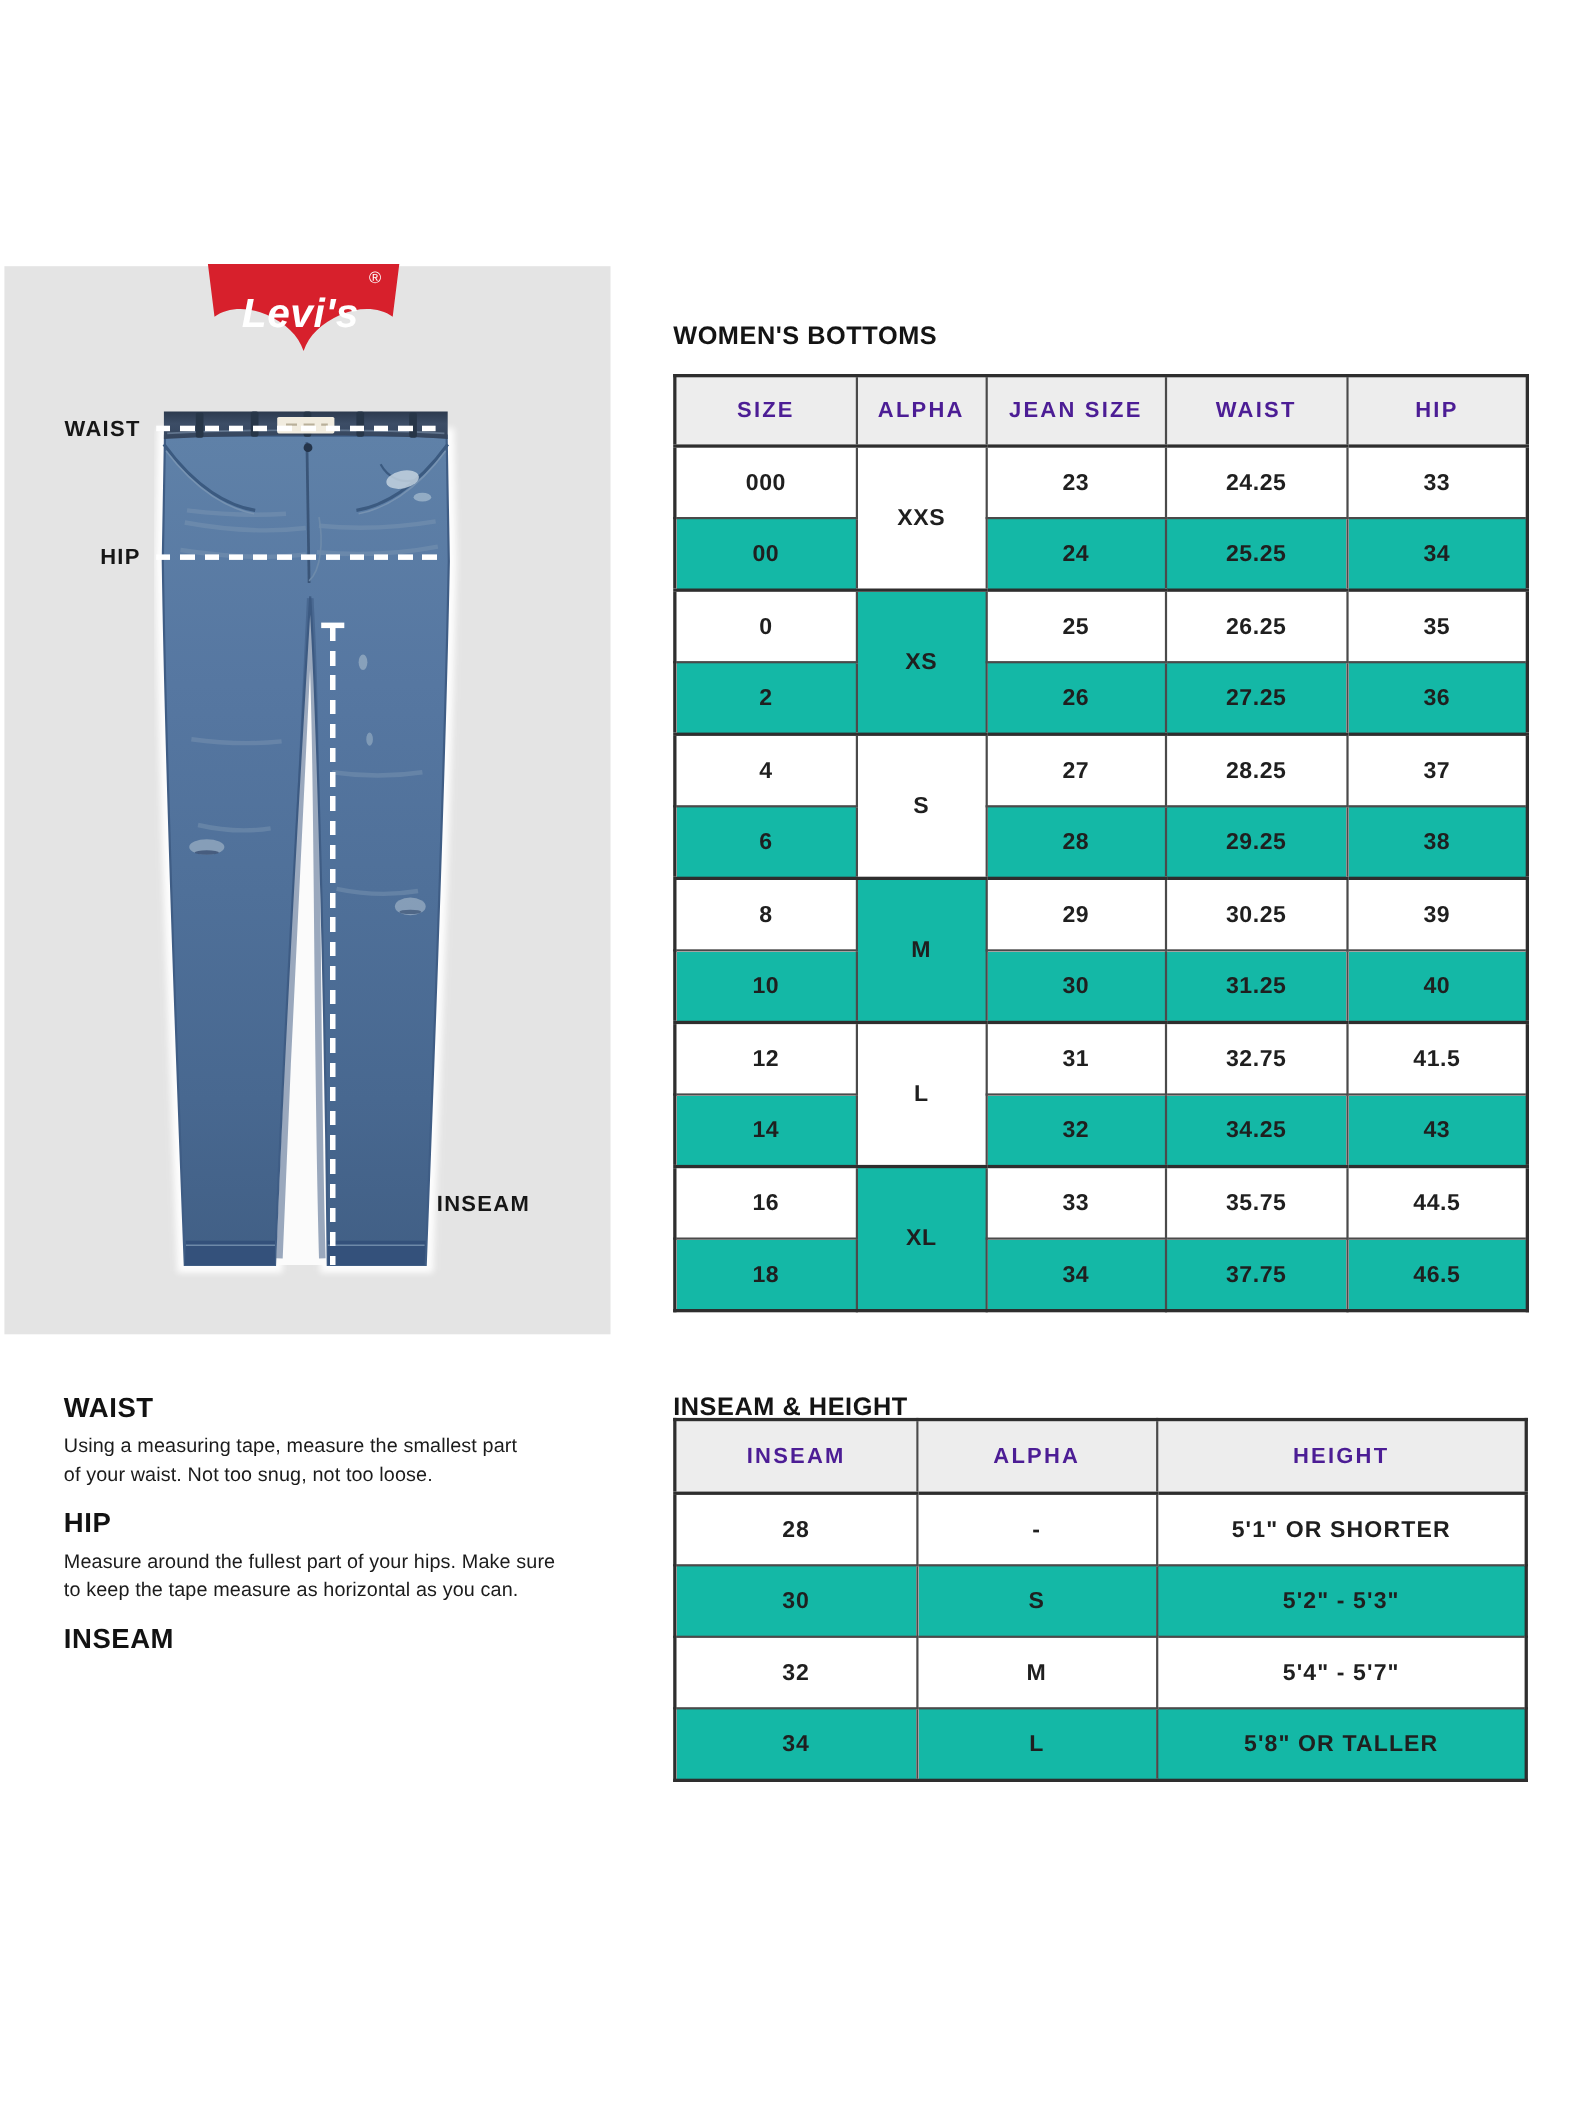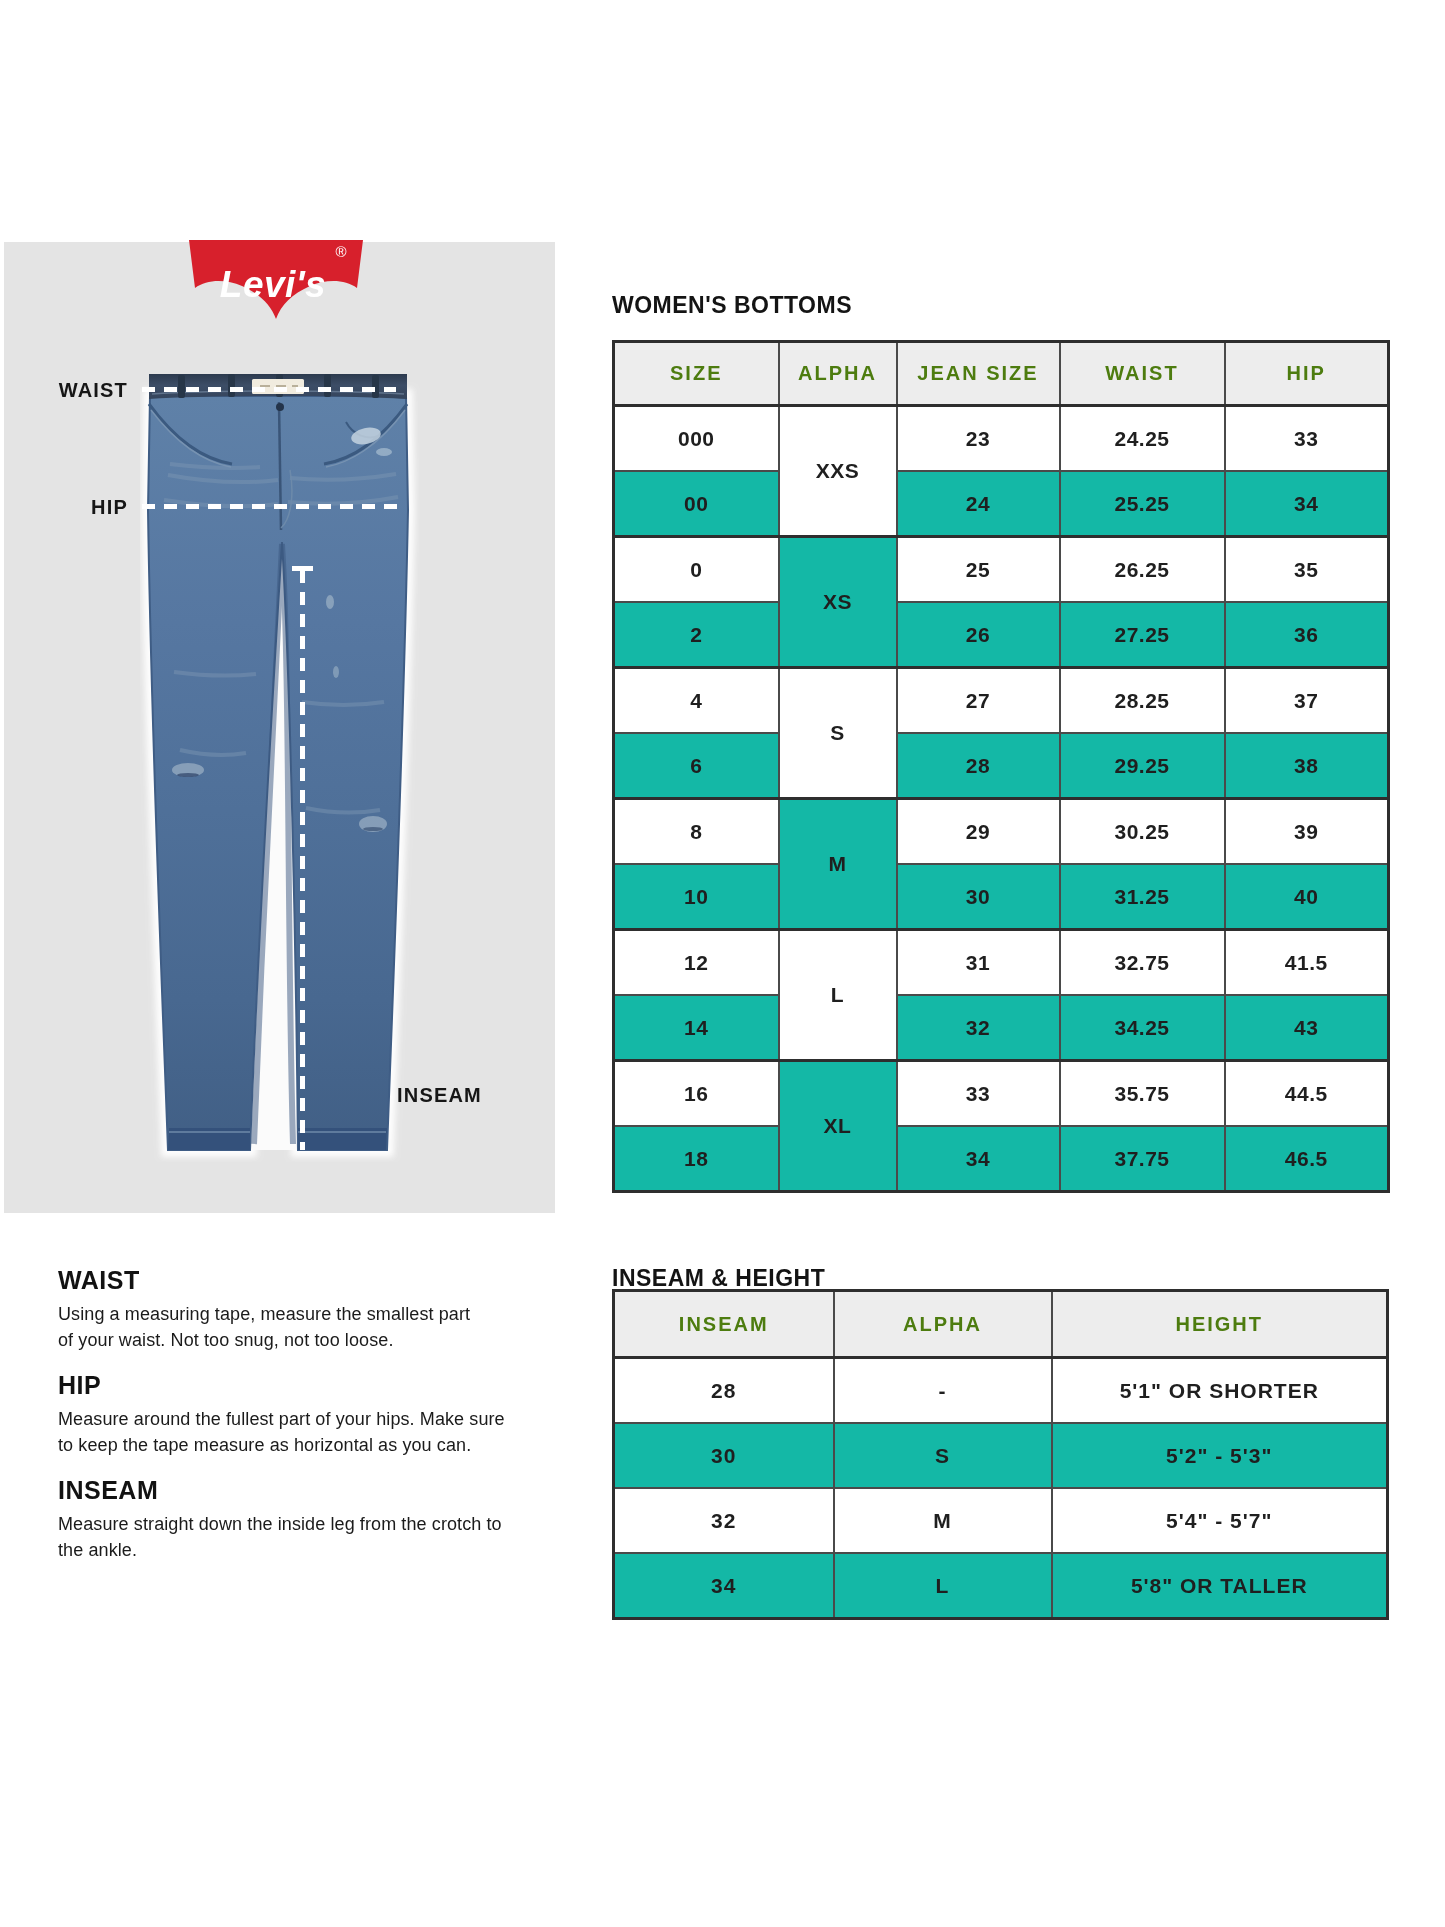--- a/index.html
+++ b/index.html
@@ -36,21 +36,21 @@
   .section-title{position:absolute;font-size:23px;font-weight:700;letter-spacing:0.5px;color:#141414;line-height:36px;}
   .t-bottoms{left:612px;top:287px;}
   .t-inseam{left:612px;top:1260px;}
 
   
   table{position:absolute;border-collapse:collapse;table-layout:fixed;background:#fff;}
   #bottoms-table{left:612px;top:340px;width:775px;}
   #inseam-table{left:612px;top:1289px;width:774px;}
   th,td{border:2px solid #4a4a4a;text-align:center;vertical-align:middle;padding:0;overflow:hidden;}
   table{border:3px solid #2e2e2e;}
-  th{height:61px;font-size:20px;font-weight:700;letter-spacing:2px;background:#ededed;color:#4d7c0f;
+  th{height:61px;font-size:20px;font-weight:700;letter-spacing:2px;background:#ededed;color:#4c1d95;
      border-bottom-width:3px;border-bottom-color:#2e2e2e;}
   #inseam-table th{height:64px;}
   td{height:63px;font-size:21px;font-weight:700;letter-spacing:0.5px;color:#1f1f1f;}
   td.shade{background:#14b8a6;}
   tr.sep td{border-top-width:3px;border-top-color:#2e2e2e;}
   #inseam-table td{letter-spacing:1px;}
 
   
   .guide{position:absolute;left:58px;top:1266px;width:480px;}
   .guide h3{margin:0 0 8px 0;font-size:25px;font-weight:700;letter-spacing:0.5px;color:#121212;line-height:28px;}
@@ -307,17 +307,15 @@
   </table>
 
   <div class="guide">
     <h3>WAIST</h3>
     <p>Using a measuring tape, measure the smallest part
 of your waist. Not too snug, not too loose.</p>
     <h3>HIP</h3>
     <p>Measure around the fullest part of your hips. Make sure
 to keep the tape measure as horizontal as you can.</p>
     <h3>INSEAM</h3>
-    <p>Measure straight down the inside leg from the crotch to
-the ankle.</p>
   </div>
 
 </div>
 
 </body></html>

